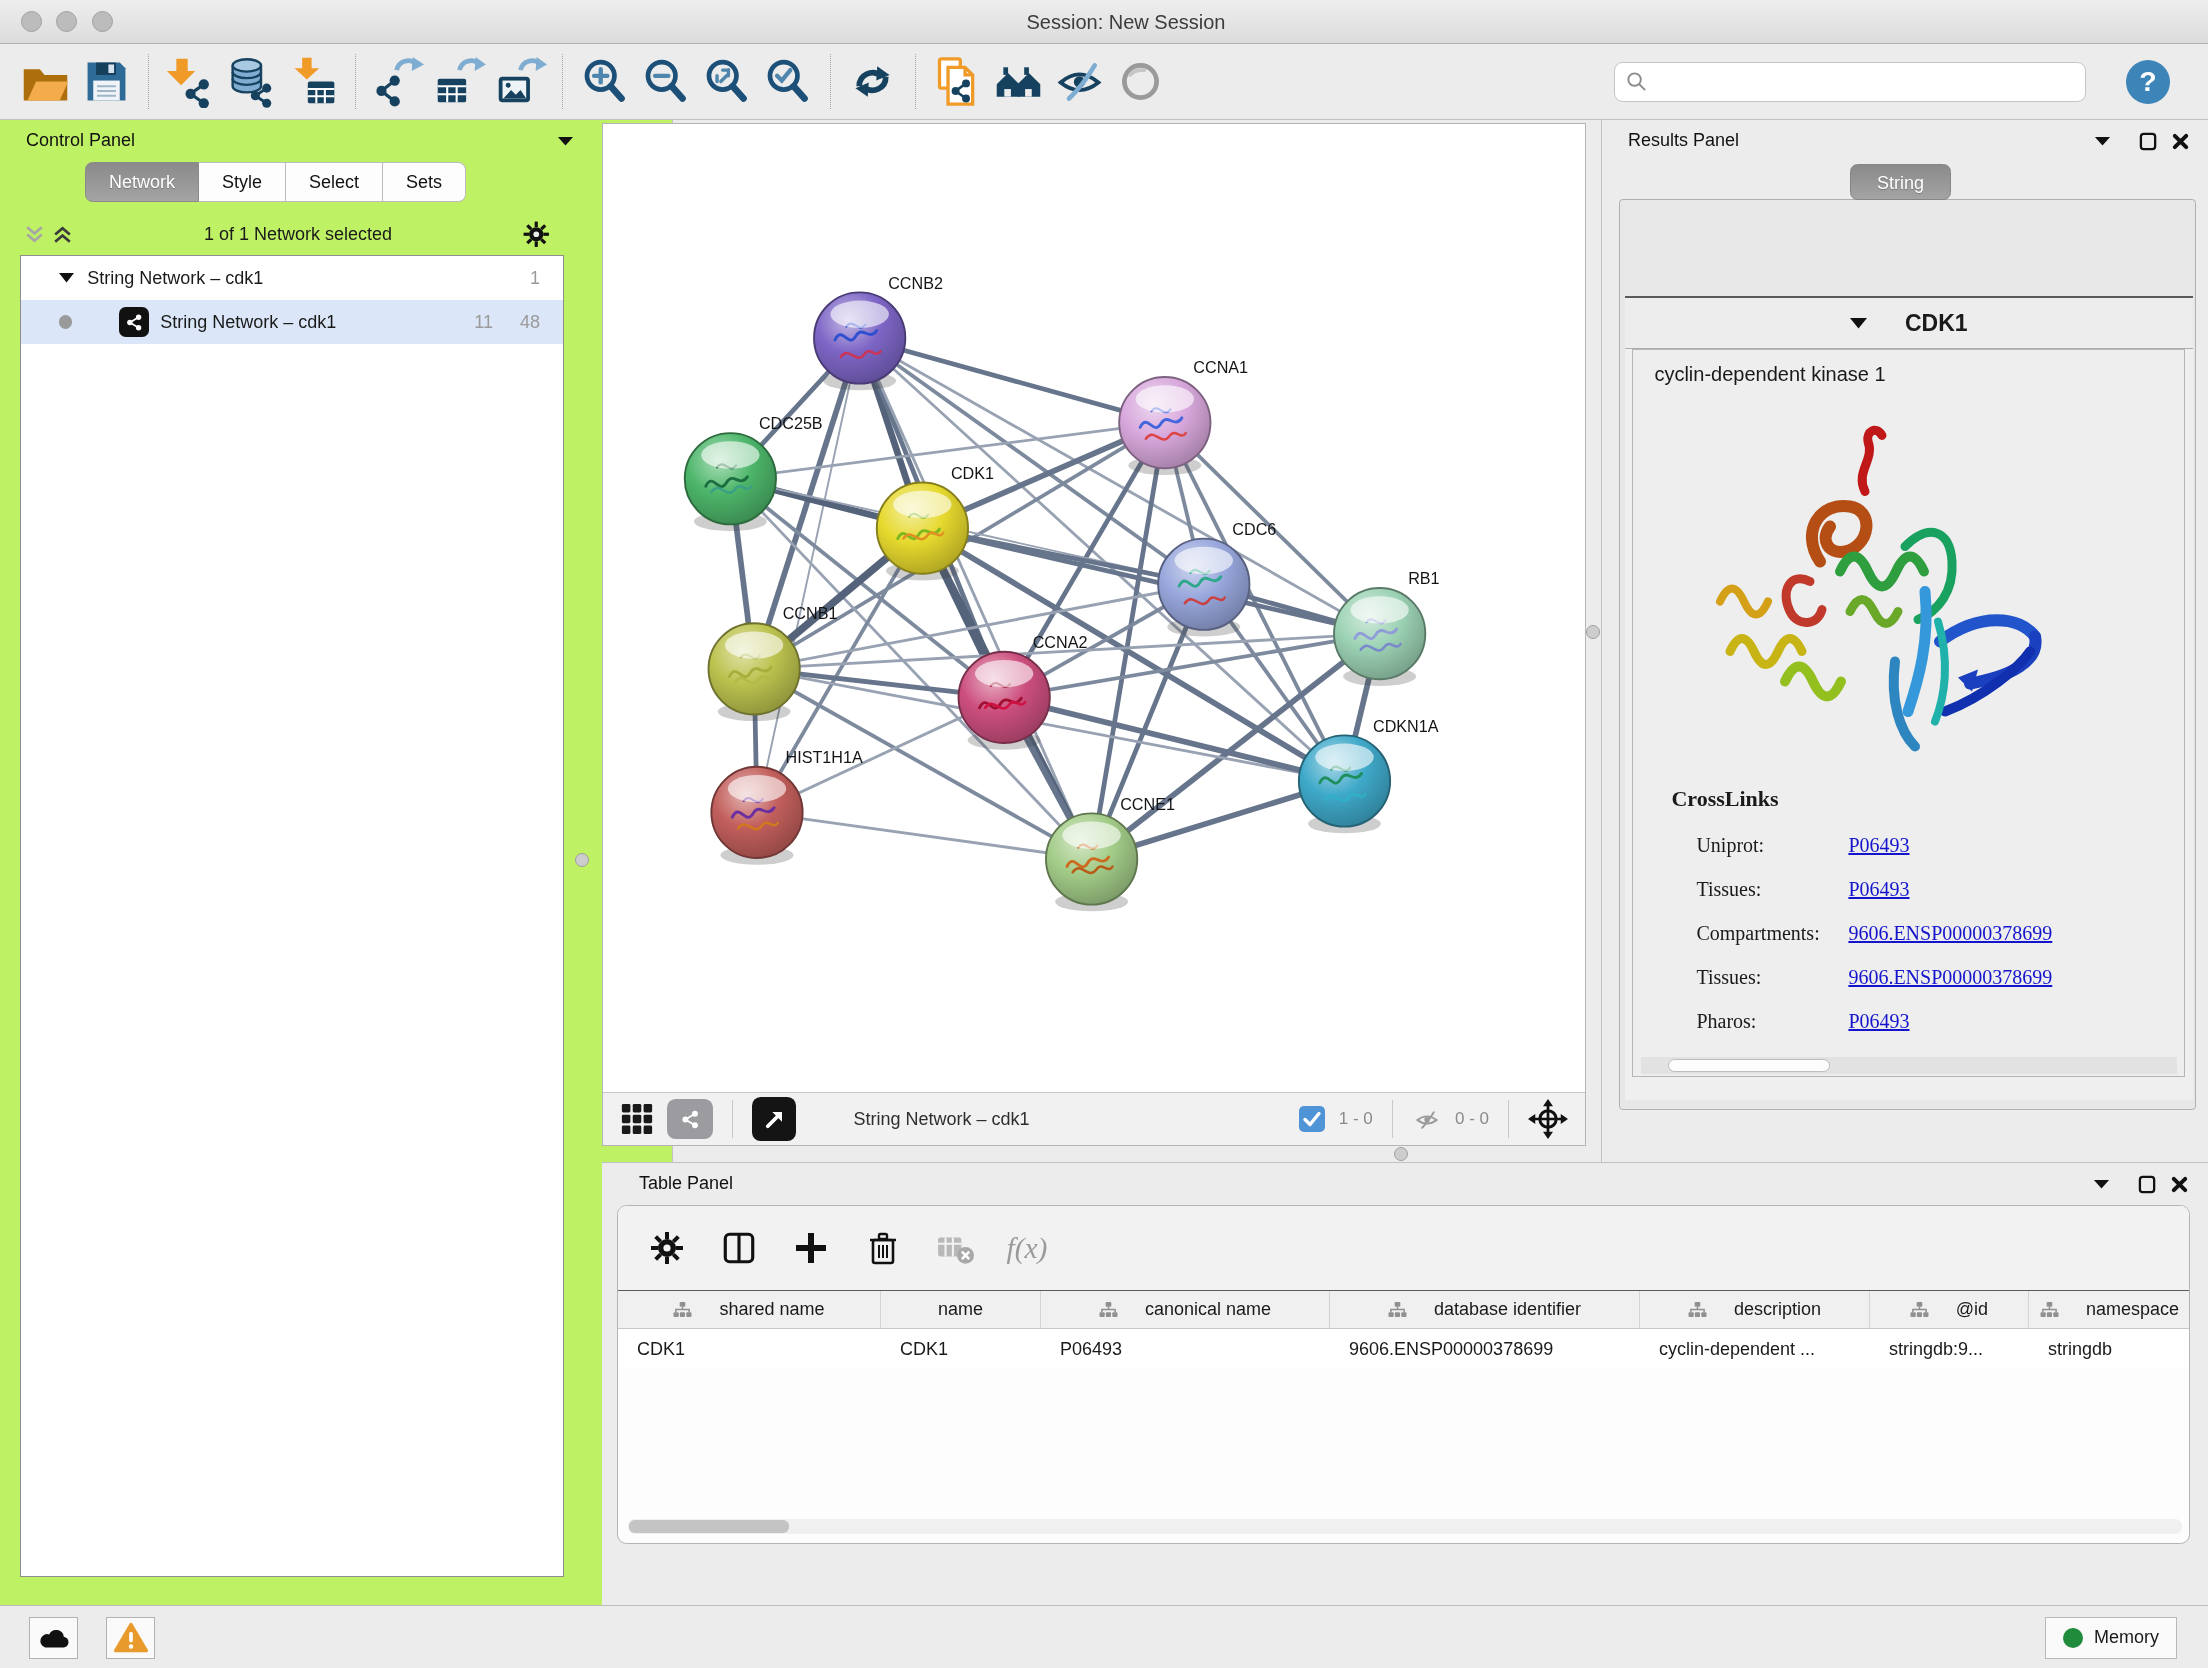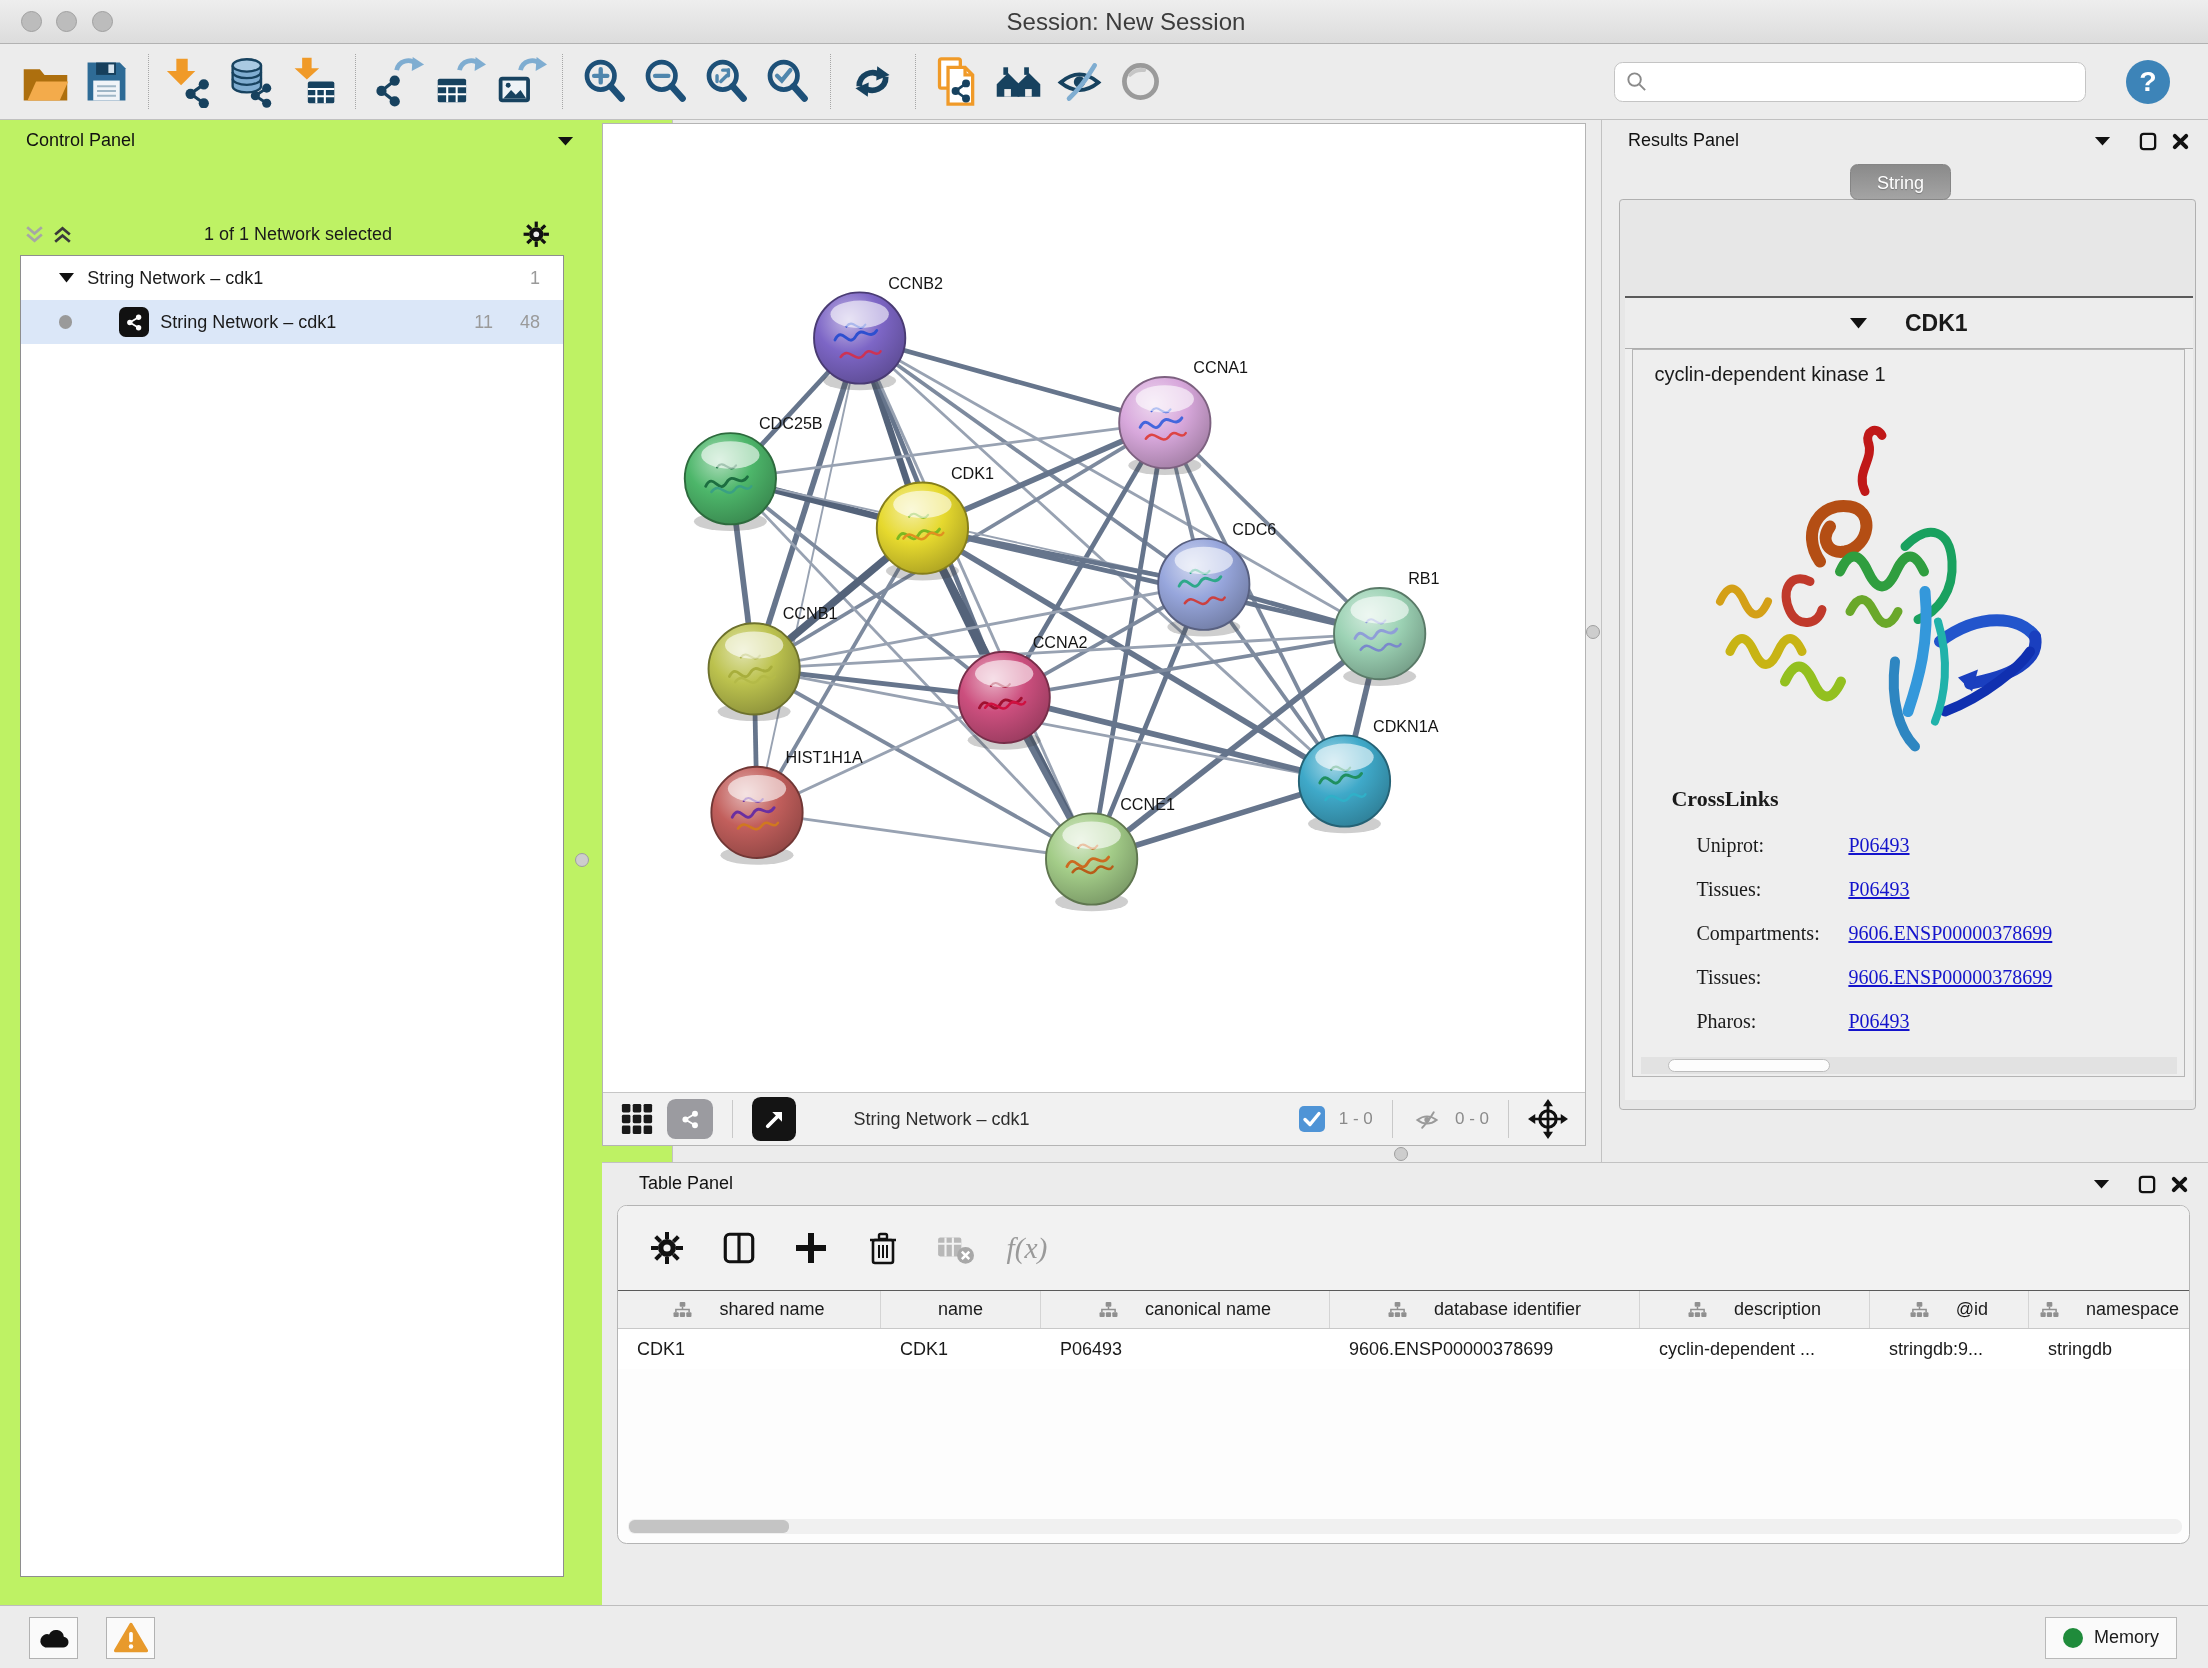--- a/index.html
+++ b/index.html
@@ -5,21 +5,21 @@
   * { margin:0; padding:0; box-sizing:border-box; }
   html,body { width:2208px; height:1668px; overflow:hidden; }
   body { font-family:"Liberation Sans","DejaVu Sans",sans-serif; background:#ececec; position:relative; color:#1a1a1a; }
   svg { display:block; }
 
   
   .titlebar { position:absolute; top:0; left:0; width:2208px; height:44px;
     background:linear-gradient(#eeeeee,#dcdcdc); border-bottom:1px solid #b2b2b2; }
   .traffic { position:absolute; top:11.4px; left:21px; display:flex; gap:14.3px; }
   .traffic span { width:21px; height:21px; border-radius:50%; background:#bcbcbc; border:1px solid #a0a0a0; }
-  .window-title { text-align:center; line-height:44px; font-size:24px; color:#3c3c3c;padding-left:44px; }
+  .window-title { text-align:center; line-height:44px; font-size:20px; color:#3c3c3c;padding-left:44px; }
 
   
   .toolbar { position:absolute; top:44px; left:0; width:2208px; height:76px; background:#ececec;
     border-bottom:1px solid #c0c0c0; display:flex; align-items:center; padding:0 15px; }
   .tbtn { width:61px; height:61px; display:flex; align-items:center; justify-content:center; flex:0 0 auto; }
   .tsep { width:0; height:55px; border-left:1.9px dotted #a6a6a6; margin:0 11.4px; flex:0 0 auto; }
   .search-wrap { margin-left:auto; width:472px; height:40px; background:#fff; border:1.4px solid #c4c4c4;
     border-radius:8.6px; display:flex; align-items:center; padding:0 9.5px; gap:7.6px; }
   .search-wrap input { border:none; outline:none; flex:1; font-size:18px; font-family:inherit; background:transparent; }
   .help-btn { width:44px; height:44px; border-radius:50%; background:#3d84b8; color:#fff; font-size:28.5px;
@@ -333,20 +333,26 @@
   <div class="win-ctl" style="right:49px;">
     <svg width="19" height="19" viewBox="0 0 20 20">
         <rect x="2" y="2" width="15" height="16" rx="3" fill="none" stroke="#111" stroke-width="2.4"></rect>
       </svg>
   </div>
   <div class="win-ctl" style="right:17px;">
     <svg width="19" height="19" viewBox="0 0 20 20">
         <path d="M4 4 L16 16 M16 4 L4 16" stroke="#111" stroke-width="4.2" stroke-linecap="round"></path>
       </svg>
   </div>
+  <div class="tabs cp-tabs" id="cp-tabs">
+      <div class="tab selected">Network</div>
+      <div class="tab">Style</div>
+      <div class="tab">Select</div>
+      <div class="tab">Sets</div>
+    </div>
   <div class="cp-status">
     <span style="margin:0 5.7px 0 11.4px;">
       <svg width="23" height="23" viewBox="0 0 22 22" fill="none" stroke="#a6a6a6" stroke-width="2.6">
           <path d="M4 4l7 6 7-6M4 11l7 6 7-6"></path>
         </svg>
     </span>
     <span>
       <svg width="23" height="23" viewBox="0 0 22 22" fill="none" stroke="#3a3a3a" stroke-width="2.6">
           <path d="M4 18l7-6 7 6M4 11l7-6 7 6"></path>
         </svg>

